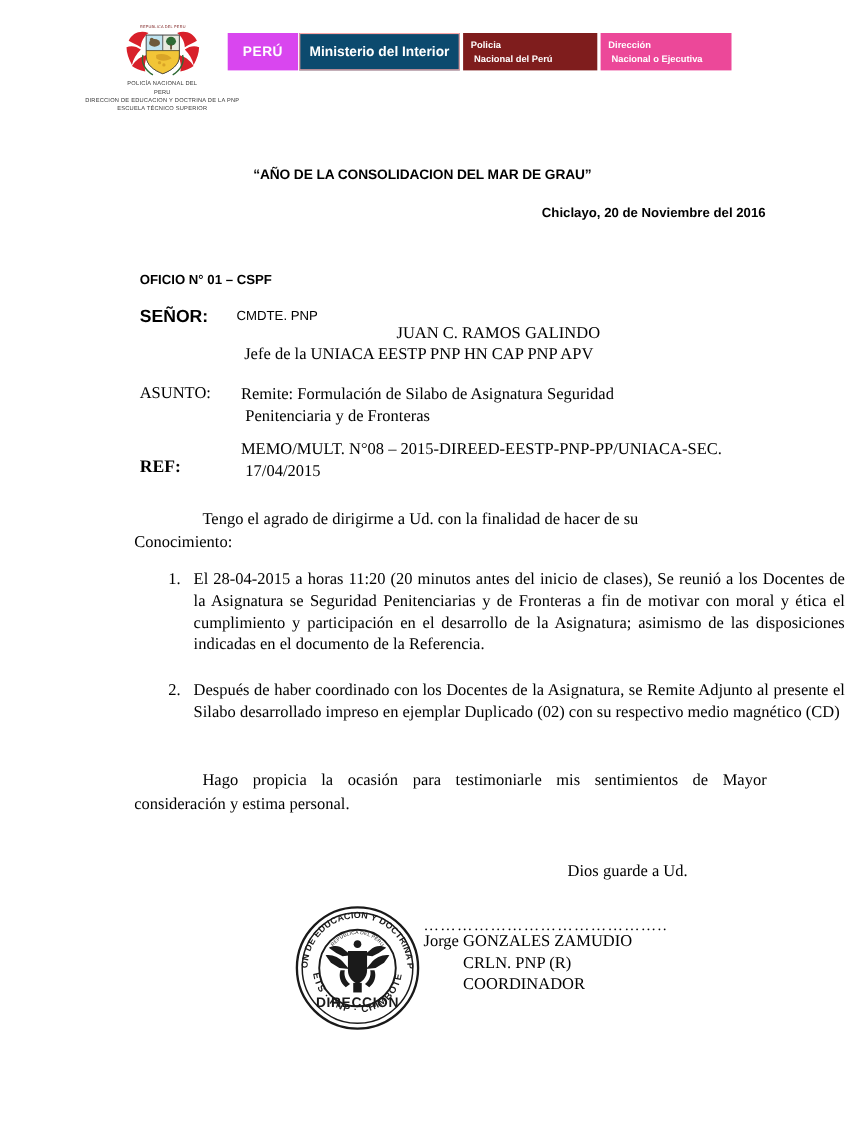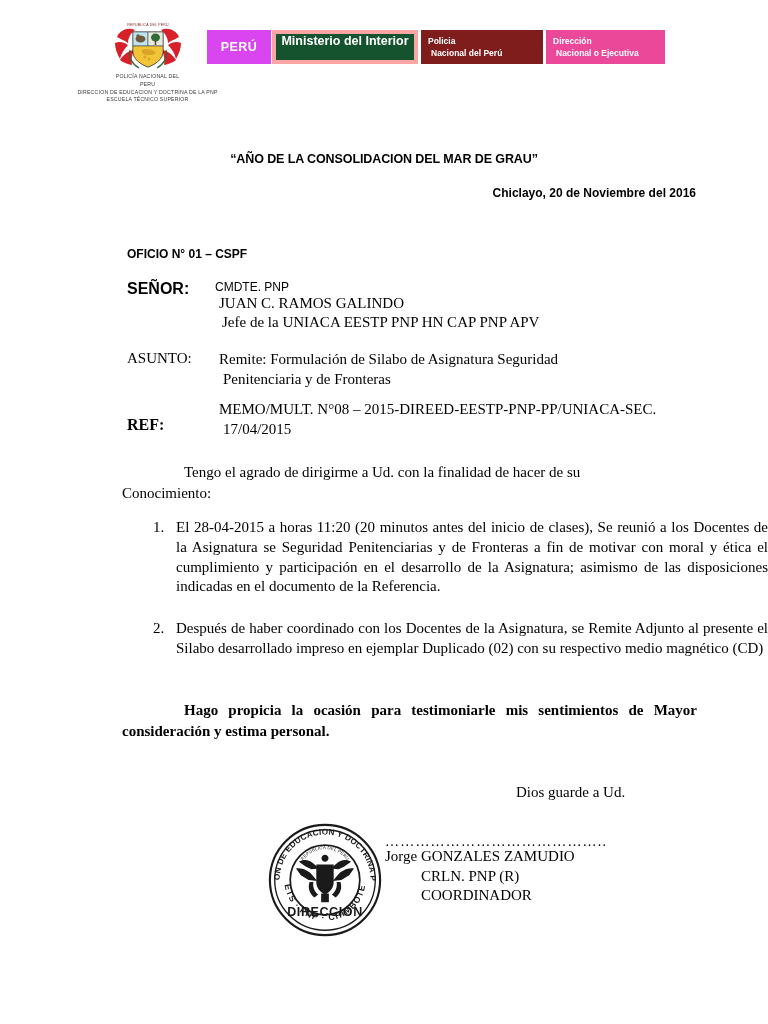--- a/index.html
+++ b/index.html
@@ -60,27 +60,27 @@
   }
   .bx-peru {
     background: #d946ef;
     width: 64px;
     font-size: 12.5px;
     align-items: center;
     justify-content: center;
     letter-spacing: 0.5px;
   }
   .bx-min {
-    background: #14532d;
+    background: #0c4a6e;
     width: 146px;
     margin-left: 1px;
     font-size: 12.5px;
     align-items: center;
-    justify-content: flex-start;
-    border: 4px solid #fca5a5;
+    justify-content: center;
+    border: 1px solid #fca5a5;
   }
   .bx-pol {
     background: #7f1d1d;
     width: 122px;
     margin-left: 3px;
     font-size: 8.5px;
     padding: 3px 0 3px 7px;
     line-height: 1.45;
   }
   .bx-dir {
@@ -162,20 +162,21 @@
   .senor-l1 {
     font-family: "Liberation Sans", "DejaVu Sans", sans-serif;
     font-size: 12px;
     font-weight: normal;
     padding-left: 0px;
   }
   .senor-l2 {
     font-size: 15px;
     padding-left: 4px;
     line-height: 1.28;
+    text-align: center;
   }
   .senor-l3 {
     font-size: 15px;
     padding-left: 7px;
     line-height: 1.28;
   }
 
   .row-asunto { top: 350px; width: 566px; }
   .row-asunto .field-label {
     width: 92px;
@@ -236,21 +237,21 @@
   .closing {
     position: absolute;
     left: 122px;
     top: 700px;
     width: 575px;
     font-size: 15px;
     line-height: 1.42;
     text-align: justify;
     text-justify: inter-word;
   }
-  .closing .first-line { display: block; text-indent: 62px; font-weight: bold; }
+  .closing .first-line { display: block; text-indent: 62px; }
 
   .farewell {
     position: absolute;
     left: 516px;
     top: 784px;
     font-size: 15px;
   }
 
   
   .sig-block {

